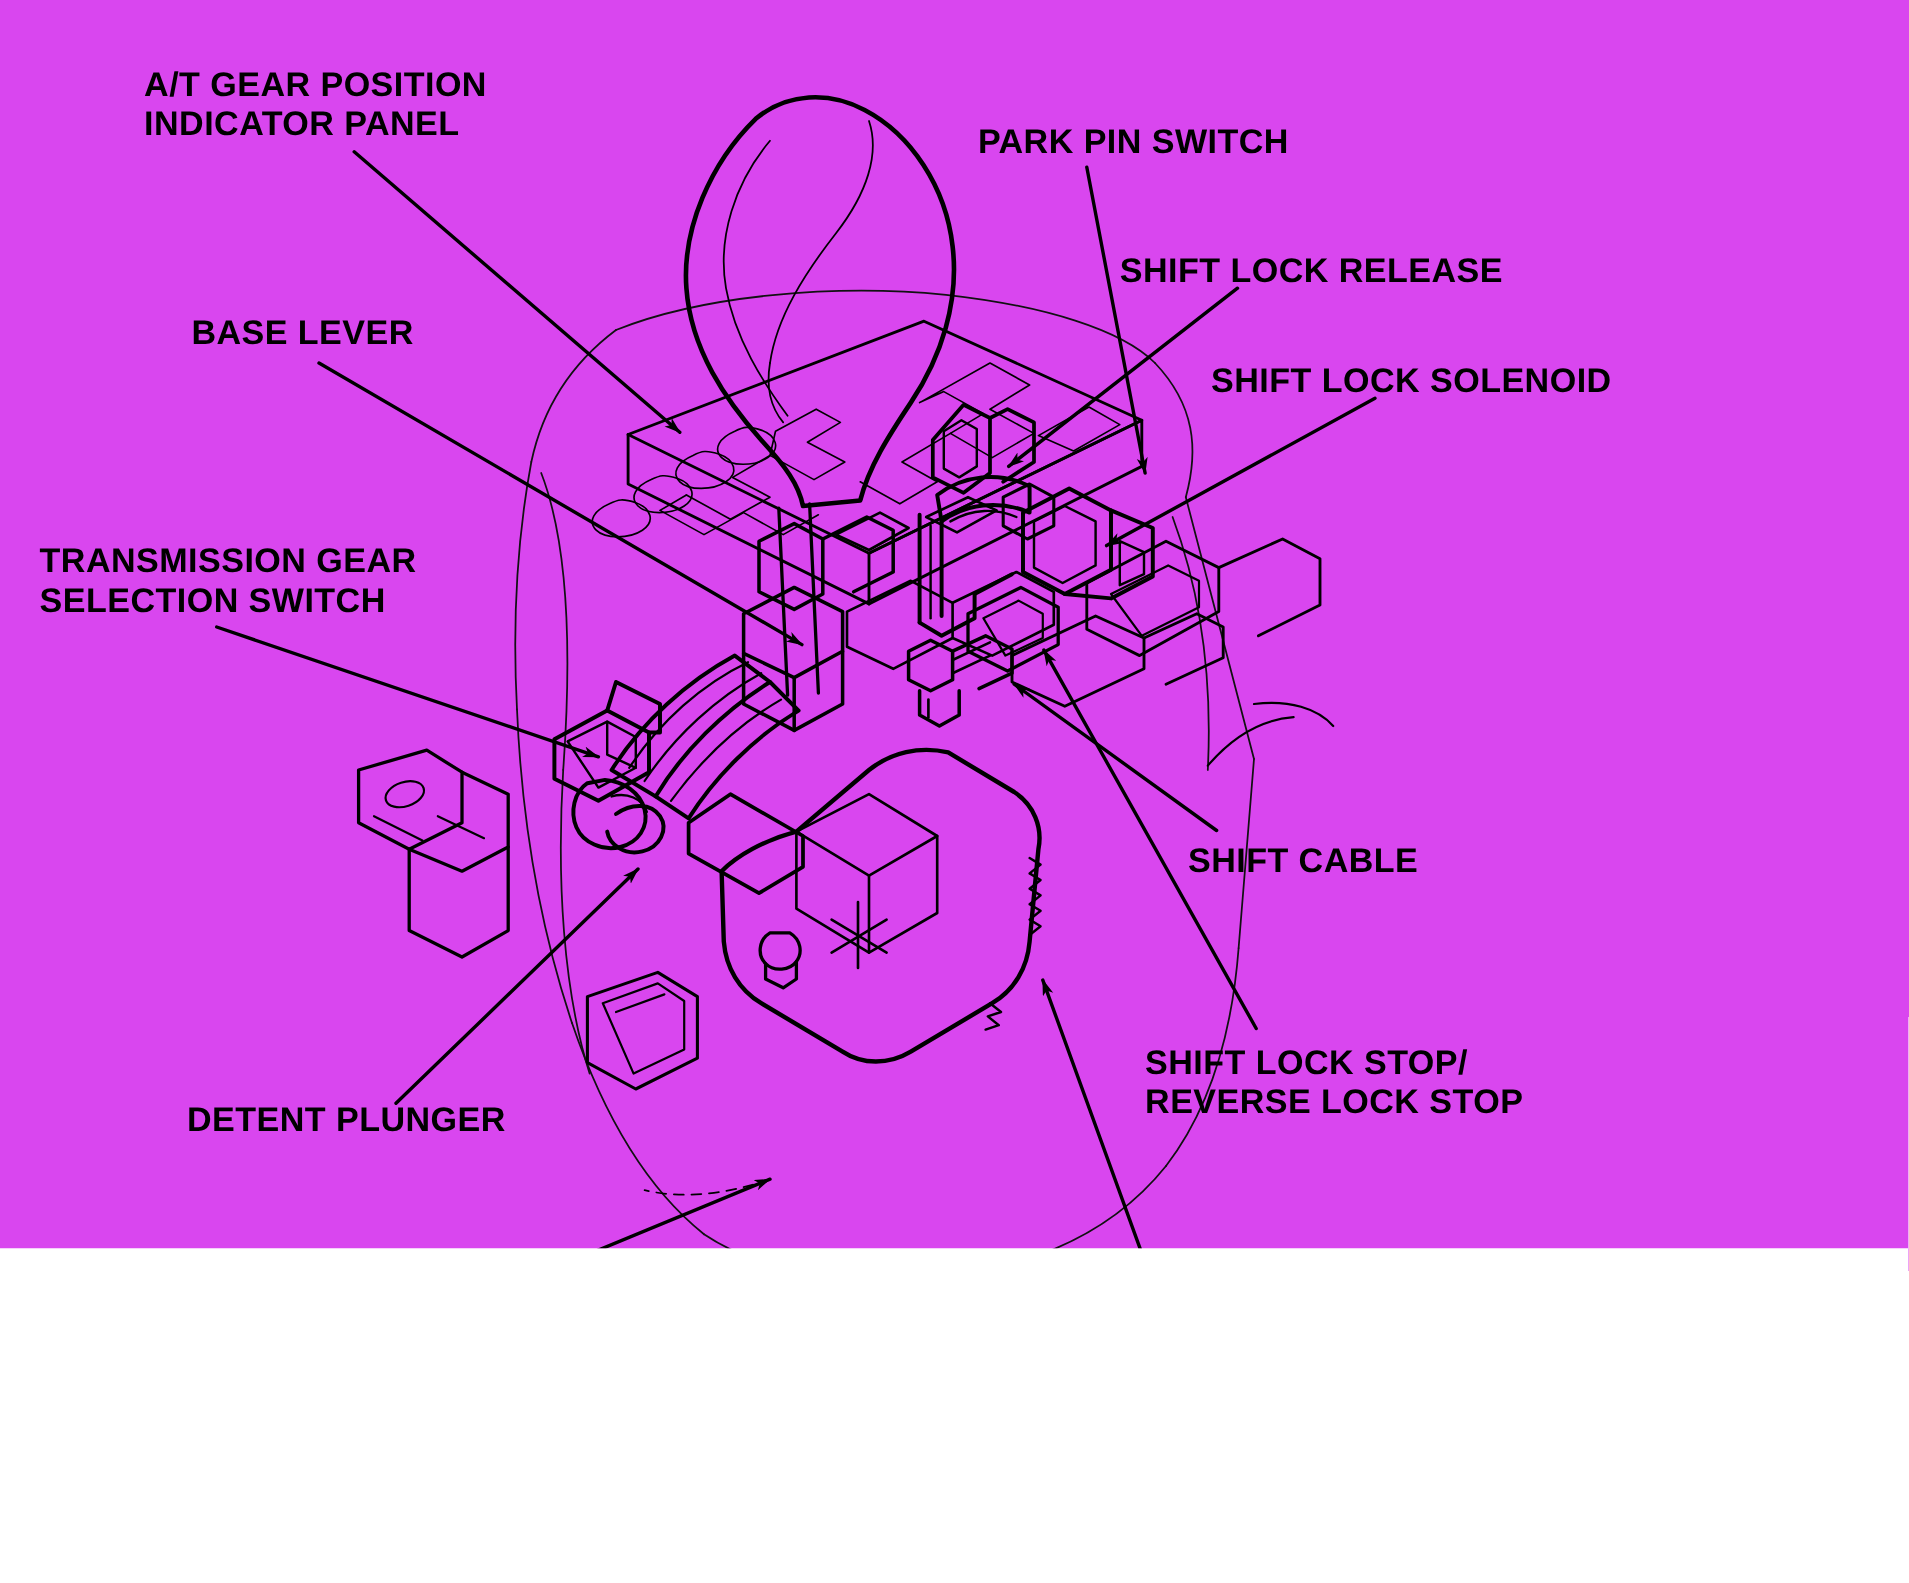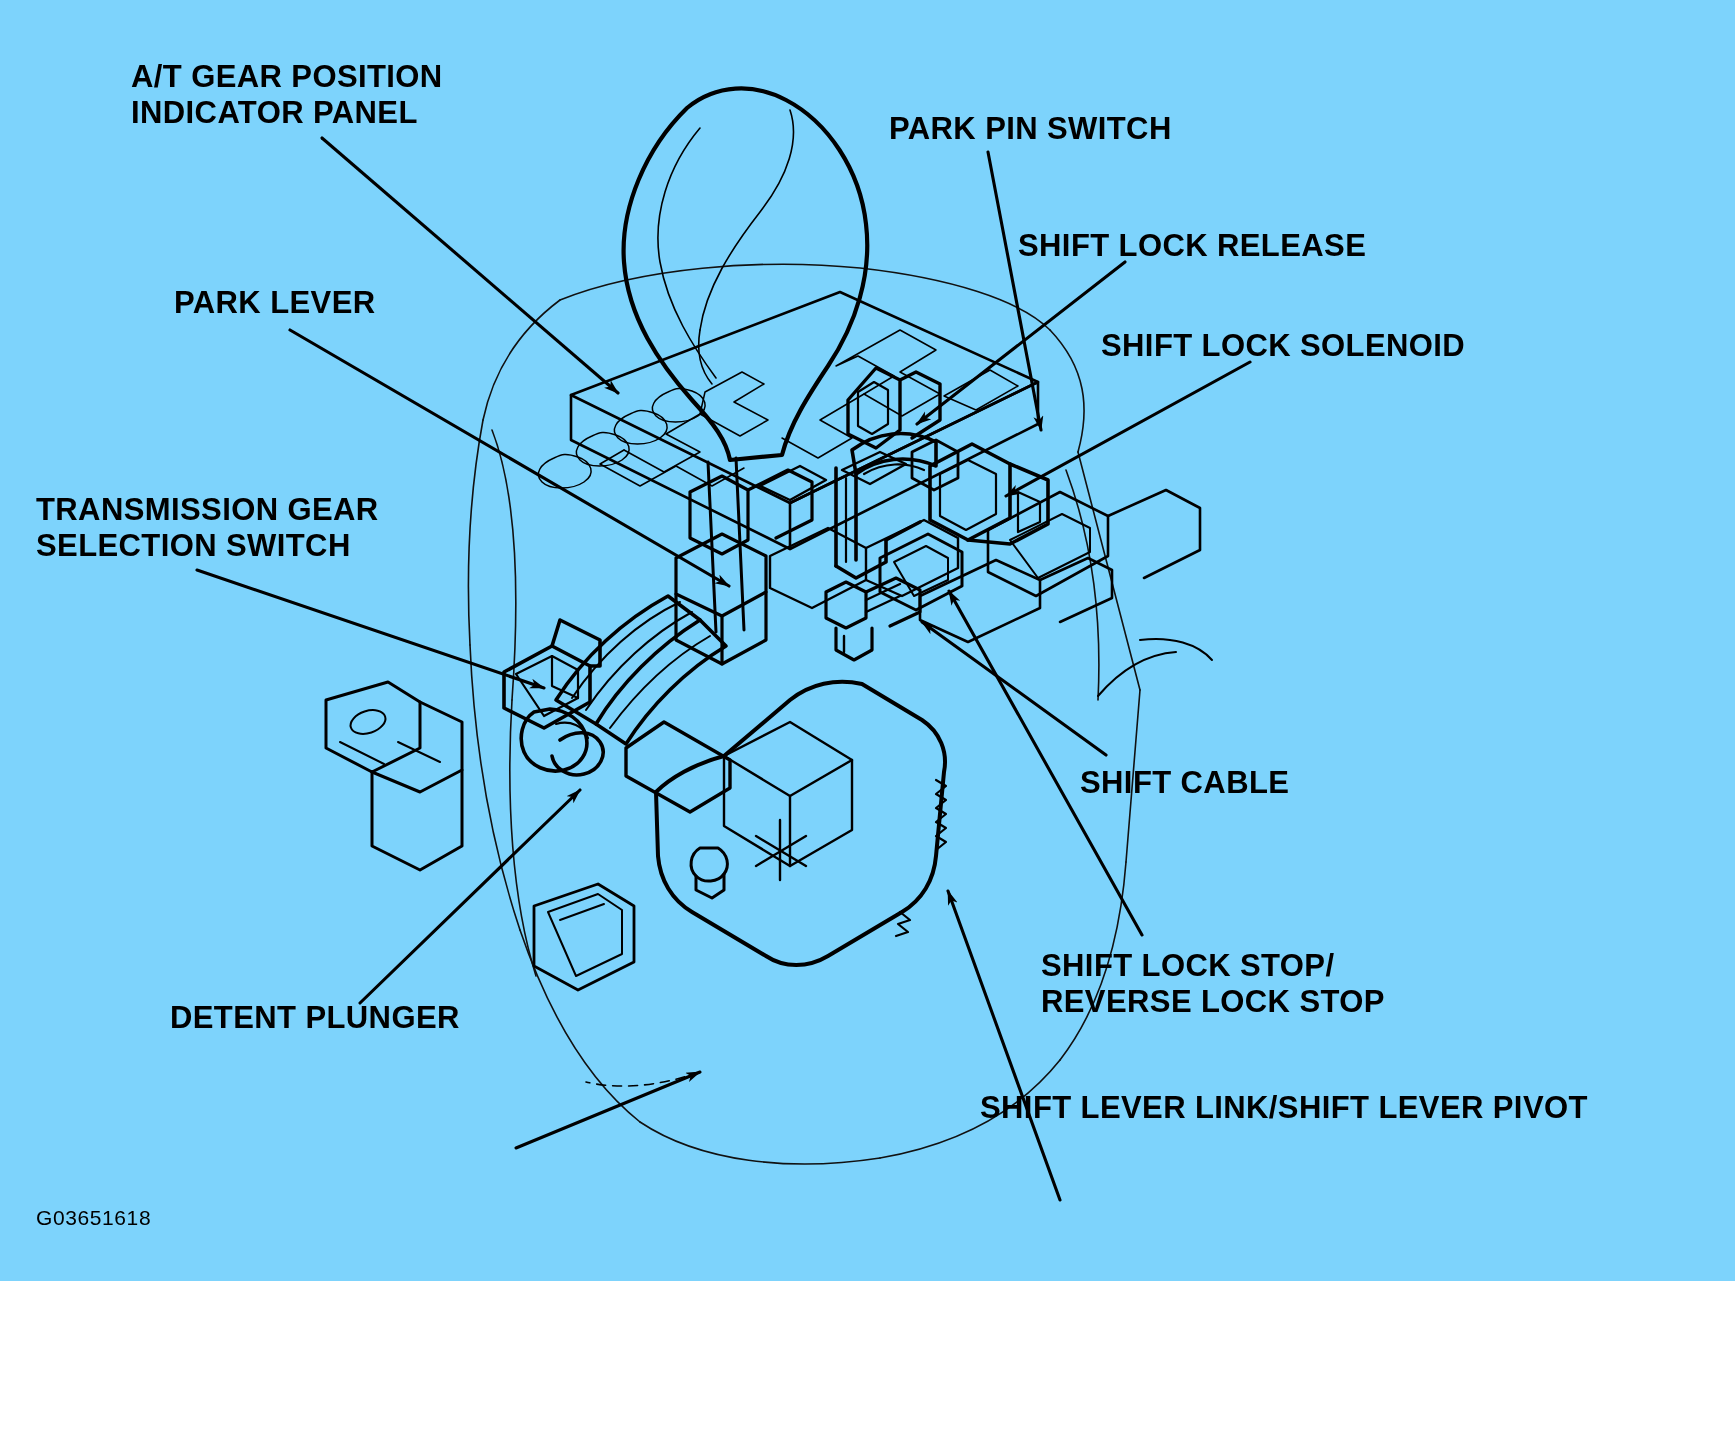--- a/index.html
+++ b/index.html
@@ -3,22 +3,22 @@
 <meta charset="utf-8">
 <style>
   html, body {
     margin: 0;
     padding: 0;
     background: #ffffff;
   }
   #page {
     position: relative;
     width: 1735px;
-    height: 1281px;
-    background: #7dd3fc;
+    height: 1135px;
+    background: #d946ef;
     font-family: "Liberation Sans", sans-serif;
     overflow: hidden;
   }
   #artwork {
     position: absolute;
     left: 0; top: 0;
     width: 1735px;
     height: 1439px;
   }
   .callout {
@@ -325,32 +325,31 @@
     </g>
   </svg>
 
   <div class="callout lbl-at-gear">A/T GEAR POSITION
 INDICATOR PANEL</div>
 
   <div class="callout lbl-park-pin">PARK PIN SWITCH</div>
 
   <div class="callout lbl-shift-release">SHIFT LOCK RELEASE</div>
 
-  <div class="callout lbl-shift-lever">PARK LEVER</div>
+  <div class="callout lbl-shift-lever">BASE LEVER</div>
 
   <div class="callout lbl-trans-gear">TRANSMISSION GEAR
 SELECTION SWITCH</div>
 
   <div class="callout lbl-shift-sol">SHIFT LOCK SOLENOID</div>
 
   <div class="callout lbl-shift-cable">SHIFT CABLE</div>
 
   <div class="callout lbl-lock-stop">SHIFT LOCK STOP/
 REVERSE LOCK STOP</div>
 
   <div class="callout lbl-detent">DETENT PLUNGER</div>
 
-  <div class="callout lbl-pivot">SHIFT LEVER LINK/SHIFT LEVER PIVOT</div>
 
 
   <div class="figcode figcode-pos">G03651618</div>
 
 </div>
 
 </body></html>

